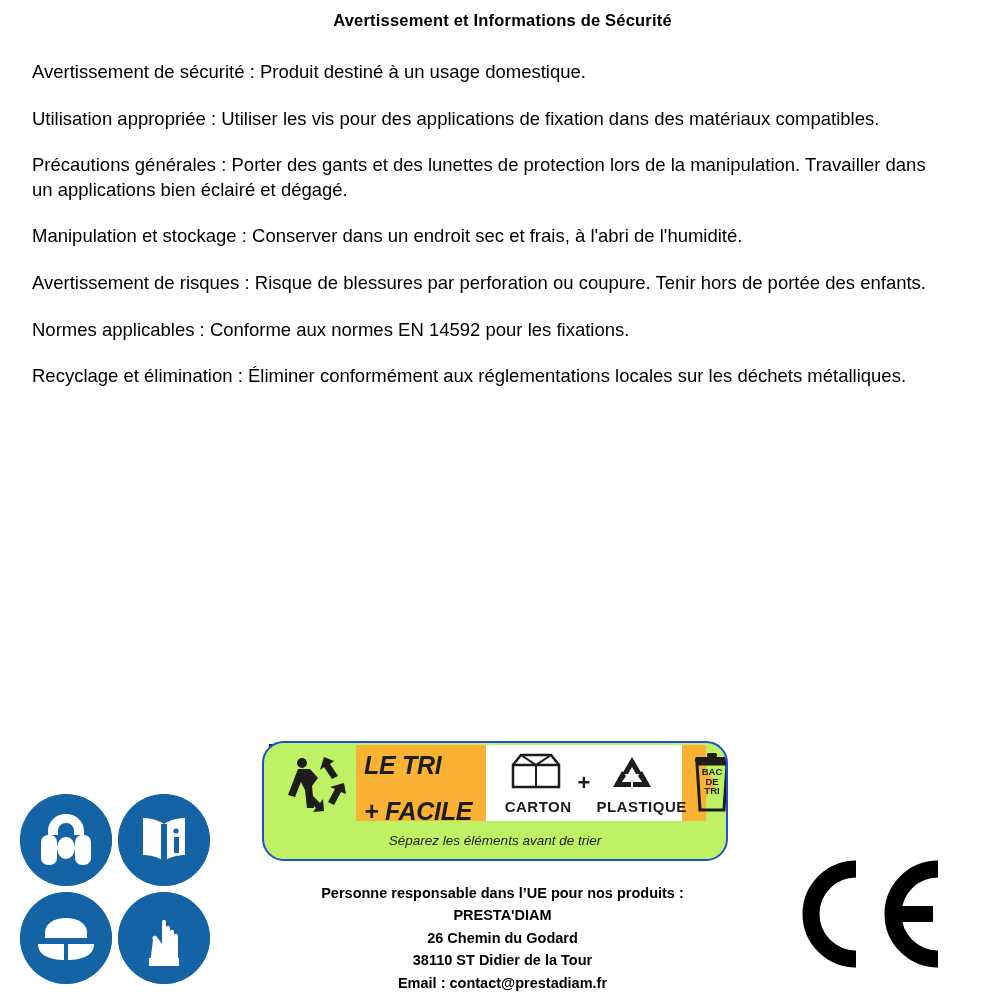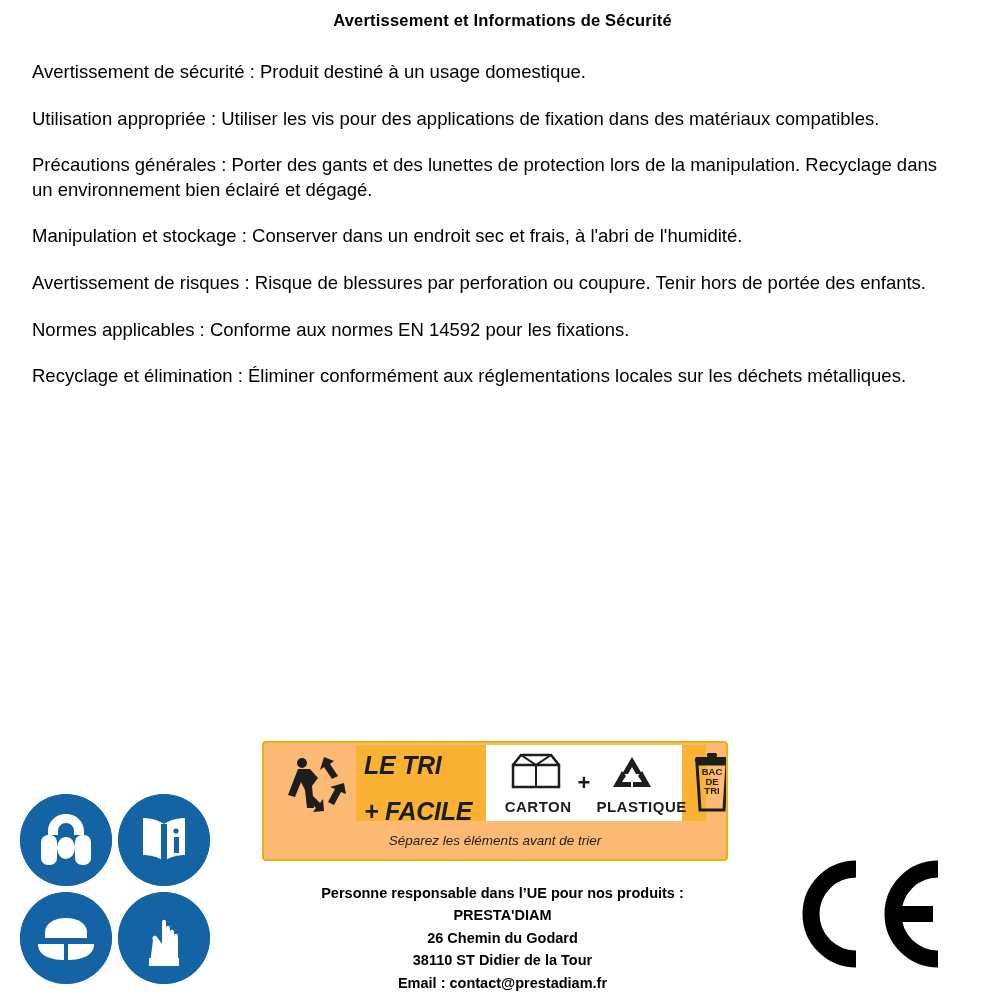--- a/index.html
+++ b/index.html
@@ -79,23 +79,23 @@
     color: #1d1d1b;
     letter-spacing: 0.4px;
     margin-top: 16px;
   }
   .label-box {
     position: absolute;
     left: 0;
     top: 16px;
     width: 462px;
     height: 116px;
-    border: 2px solid #eab308;
-    border-radius: 4px;
-    background: #fdba74;
+    border: 2px solid #1d4ed8;
+    border-radius: 22px;
+    background: #bef264;
     overflow: hidden;
   }
   .yellow-band {
     position: absolute;
     left: 92px;
     top: 2px;
     width: 350px;
     height: 76px;
     background: #f9b233;
   }
@@ -214,21 +214,21 @@
 </head>
 <body>
 
 <div class="page">
 
   <div class="doc-title">Avertissement et Informations de Sécurité</div>
 
   <div class="body-block">
     <p class="para">Avertissement de sécurité : Produit destiné à un usage domestique.</p>
     <p class="para">Utilisation appropriée : Utiliser les vis pour des applications de fixation dans des matériaux compatibles.</p>
-    <p class="para">Précautions générales : Porter des gants et des lunettes de protection lors de la manipulation. Recyclage dans un environnement bien éclairé et dégagé.</p>
+    <p class="para">Précautions générales : Porter des gants et des lunettes de protection lors de la manipulation. Travailler dans un applications bien éclairé et dégagé.</p>
     <p class="para">Manipulation et stockage : Conserver dans un endroit sec et frais, à l'abri de l'humidité.</p>
     <p class="para">Avertissement de risques : Risque de blessures par perforation ou coupure. Tenir hors de portée des enfants.</p>
     <p class="para">Normes applicables : Conforme aux normes EN 14592 pour les fixations.</p>
     <p class="para">Recyclage et élimination : Éliminer conformément aux réglementations locales sur les déchets métalliques.</p>
   </div>
 
   <div class="picto-grid">
 
     <div class="picto">
       <svg width="92" height="92" viewBox="0 0 92 92">

